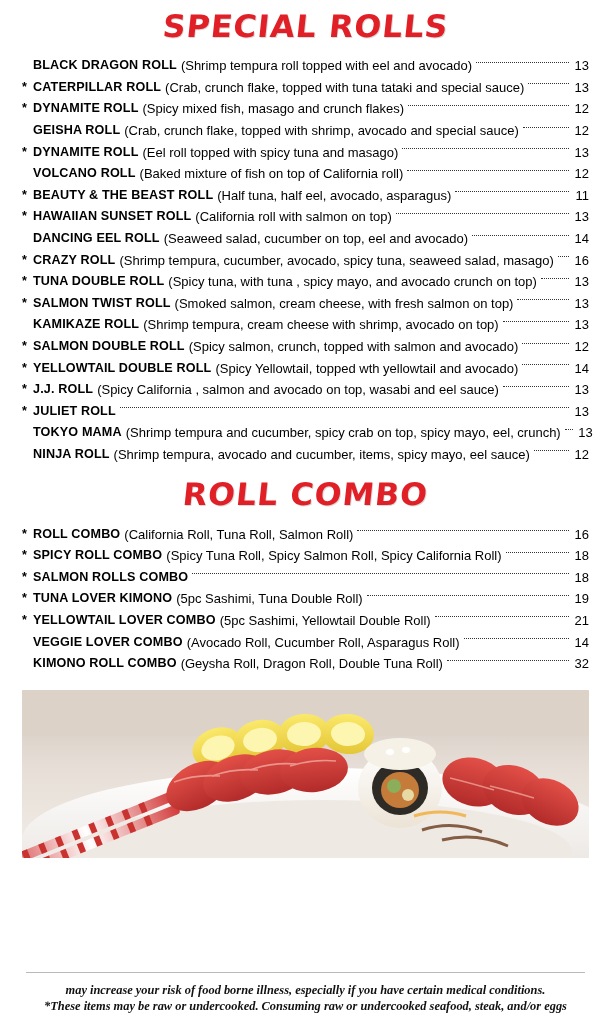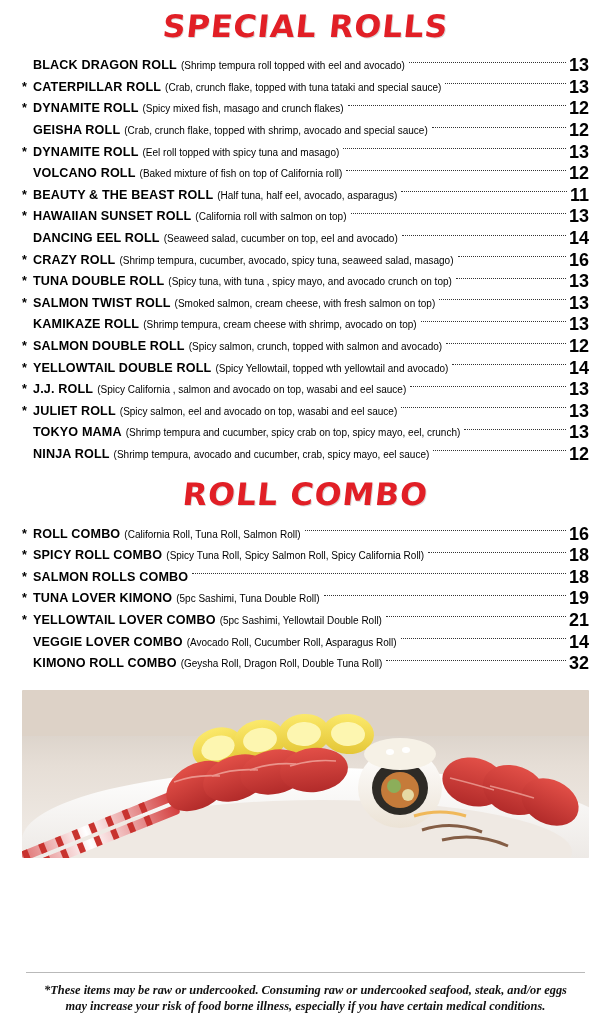--- a/index.html
+++ b/index.html
@@ -49,36 +49,36 @@
     font-size: 12.5px;
     color: #000;
   }
   .star.blank { visibility: hidden; }
   .name {
     font-weight: bold;
     font-size: 12.6px;
     letter-spacing: 0.15px;
   }
   .desc {
-    font-size: 10px;
+    font-size: 13px;
     padding-left: 4px;
     font-weight: normal;
   }
   .dots {
     flex: 1 1 auto;
     border-bottom: 1.4px dotted #333;
     margin: 0 3px 3px 4px;
     min-width: 8px;
     height: 1px;
     position: relative;
     top: -2px;
   }
   .price {
-    font-size: 18px;
-    font-weight: bold;
+    font-size: 13px;
+    font-weight: normal;
     text-align: right;
     min-width: 17px;
   }
 
   .photo-wrap {
     margin: 16px 22px 0 22px;
     height: 168px;
     border-radius: 2px;
     overflow: hidden;
     position: relative;
@@ -219,35 +219,34 @@
       <li class="menu-item">
         <span class="star">*</span>
         <span class="name">J.J. ROLL</span>
         <span class="desc">(Spicy California , salmon and avocado on top, wasabi and eel sauce)</span>
         <span class="dots"></span>
         <span class="price">13</span>
       </li>
       <li class="menu-item">
         <span class="star">*</span>
         <span class="name">JULIET ROLL</span>
-        <span class="desc">(Spicy salmon, eel and avocado on top, wasabi and eel sauce)</span>
         <span class="dots"></span>
         <span class="price">13</span>
       </li>
       <li class="menu-item">
         <span class="star blank">*</span>
         <span class="name">TOKYO MAMA</span>
         <span class="desc">(Shrimp tempura and cucumber, spicy crab on top, spicy mayo, eel, crunch)</span>
         <span class="dots"></span>
         <span class="price">13</span>
       </li>
       <li class="menu-item">
         <span class="star blank">*</span>
         <span class="name">NINJA ROLL</span>
-        <span class="desc">(Shrimp tempura, avocado and cucumber, crab, spicy mayo, eel sauce)</span>
+        <span class="desc">(Shrimp tempura, avocado and cucumber, items, spicy mayo, eel sauce)</span>
         <span class="dots"></span>
         <span class="price">12</span>
       </li>
     </ul>
 
   <h1 class="section-title" id="roll-combo-title">ROLL COMBO</h1>
 
   <ul class="menu-list" id="roll-combo-list">
       <li class="menu-item">
         <span class="star">*</span>
@@ -410,17 +409,17 @@
         <path d="M420 150 q34 -8 66 6"></path>
       </g>
       <g stroke="#f0b24a" stroke-width="3" fill="none" opacity="0.9">
         <path d="M392 126 q26 -8 52 0"></path>
       </g>
     </svg>
   </div>
 
   <div class="footer">
     <div class="rule"></div>
+    <div>may increase your risk of food borne illness, especially if you have certain medical conditions.</div>
     <div>*These items may be raw or undercooked.  Consuming raw or undercooked seafood, steak, and/or eggs</div>
-    <div>may increase your risk of food borne illness, especially if you have certain medical conditions.</div>
   </div>
 
 </div>
 
 </body></html>

